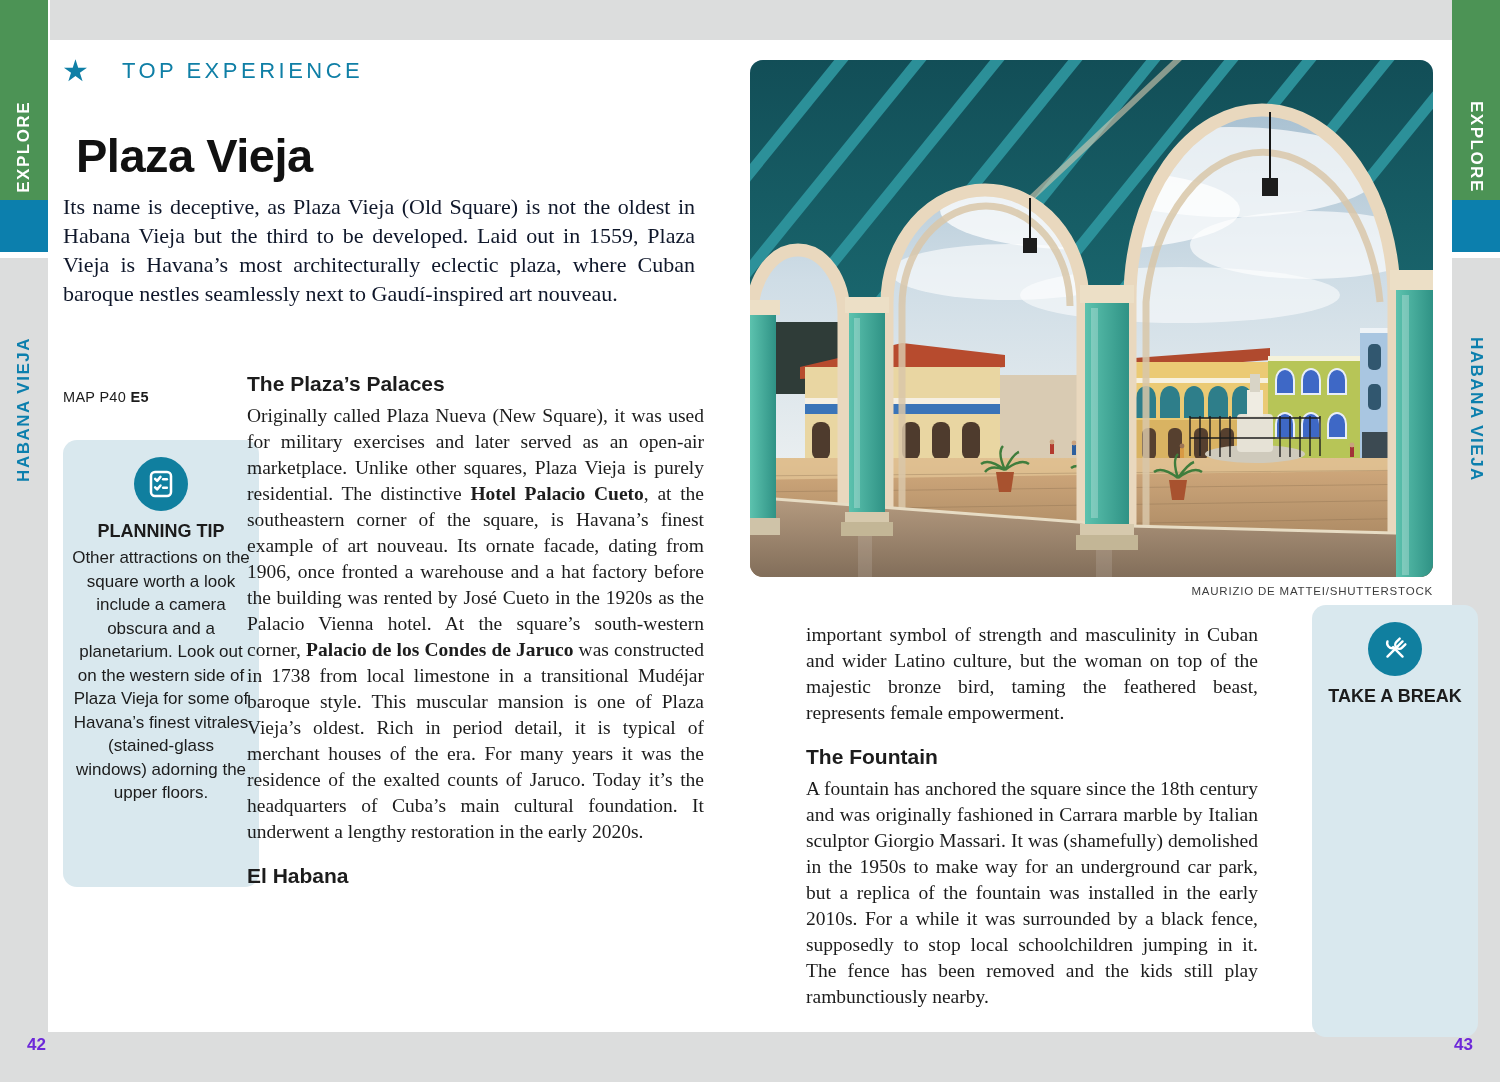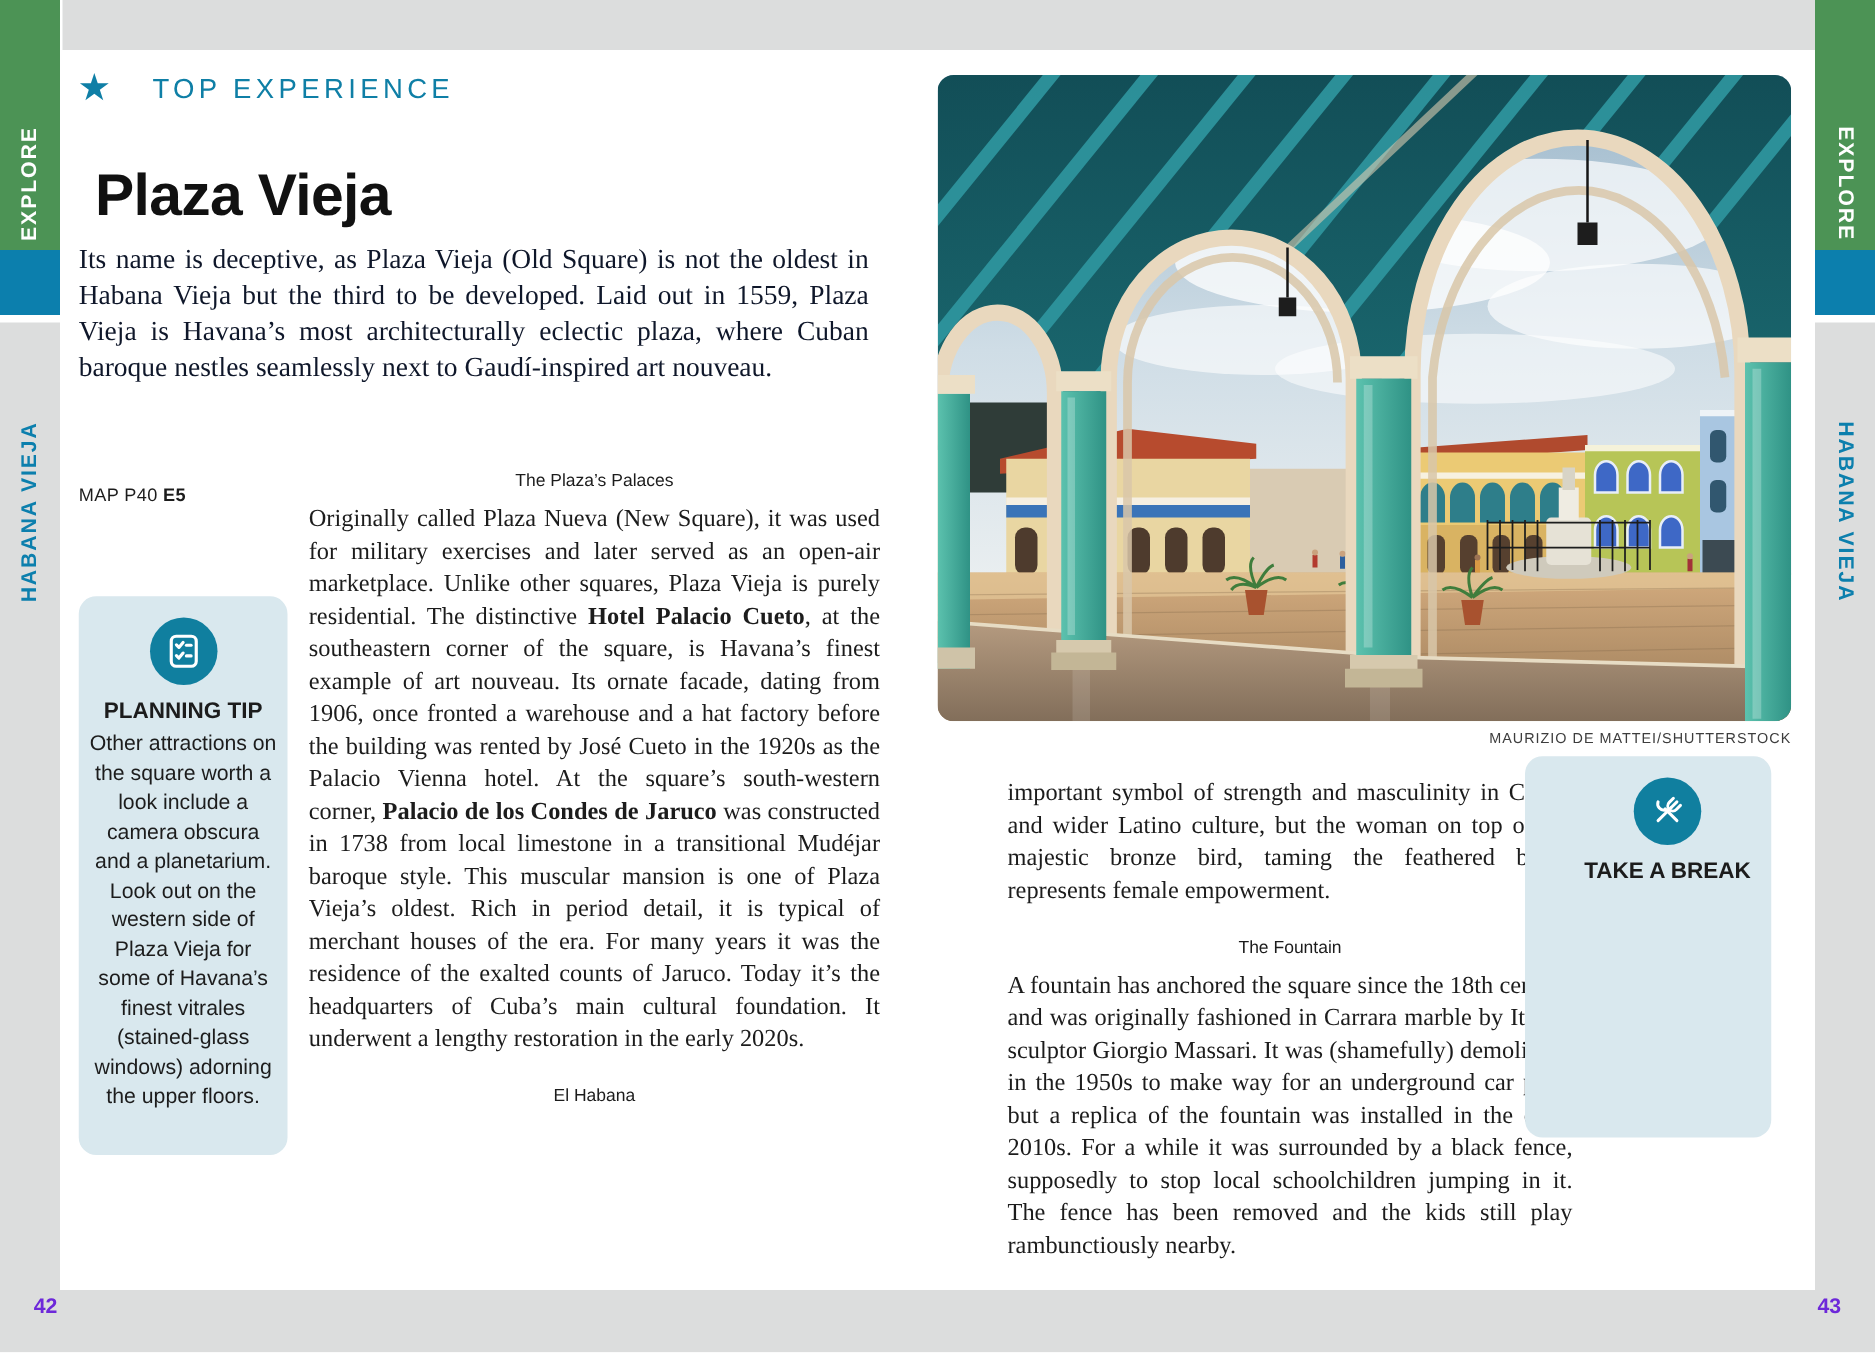--- a/index.html
+++ b/index.html
@@ -29,26 +29,26 @@
   .intro{position:absolute;left:63px;top:192px;width:632px;
          font-family:"Liberation Serif",serif;font-size:22px;line-height:29px;
          text-align:justify;color:#0f172a;}
   .mapref{position:absolute;left:63px;top:389px;font-size:14.5px;letter-spacing:.3px;}
   .mapref .grid{font-weight:700;}
   .tipbox{position:absolute;background:#d9e8ee;border-radius:14px;text-align:center;}
   .tipbox .circ{width:54px;height:54px;border-radius:50%;background:#107f9f;
                 margin:17px auto 10px auto;display:flex;align-items:center;justify-content:center;}
   .tipbox .tiptitle{font-weight:700;font-size:18px;margin:0 0 4px 0;}
   .tipbox .tipbody{font-size:17px;line-height:23.5px;padding:0 8px;}
-  .tip-left{left:63px;top:440px;width:167px;height:447px;margin-top:37px;}
-  .tip-right{left:1220px;top:605px;width:166px;height:305px;padding-left:31px;}
+  .tip-left{left:63px;top:440px;width:196px;height:447px;}
+  .tip-right{left:1312px;top:605px;width:166px;height:432px;}
   .col{position:absolute;font-family:"Liberation Serif",serif;font-size:19.5px;line-height:26px;
        text-align:justify;}
-  .col h2{font-family:"Liberation Sans",sans-serif;font-size:14px;font-weight:400;
-          margin:0 0 6px 0;text-align:center;}
+  .col h2{font-family:"Liberation Sans",sans-serif;font-size:21px;font-weight:700;
+          margin:0 0 6px 0;text-align:left;}
   .col p{margin:4px 0 0 0;}
   .col .gap{height:18px;}
   .col .b{font-weight:700;}
   .col1{left:247px;top:371px;width:457px;}
   .col2{left:806px;top:618px;width:452px;}
   
   .photo{position:absolute;left:750px;top:60px;width:683px;height:517px;border-radius:13px;
          overflow:hidden;}
   .credit{position:absolute;left:750px;top:585px;width:683px;text-align:right;
           font-size:11.5px;letter-spacing:.8px;color:#3d3d3d;font-weight:400;}

